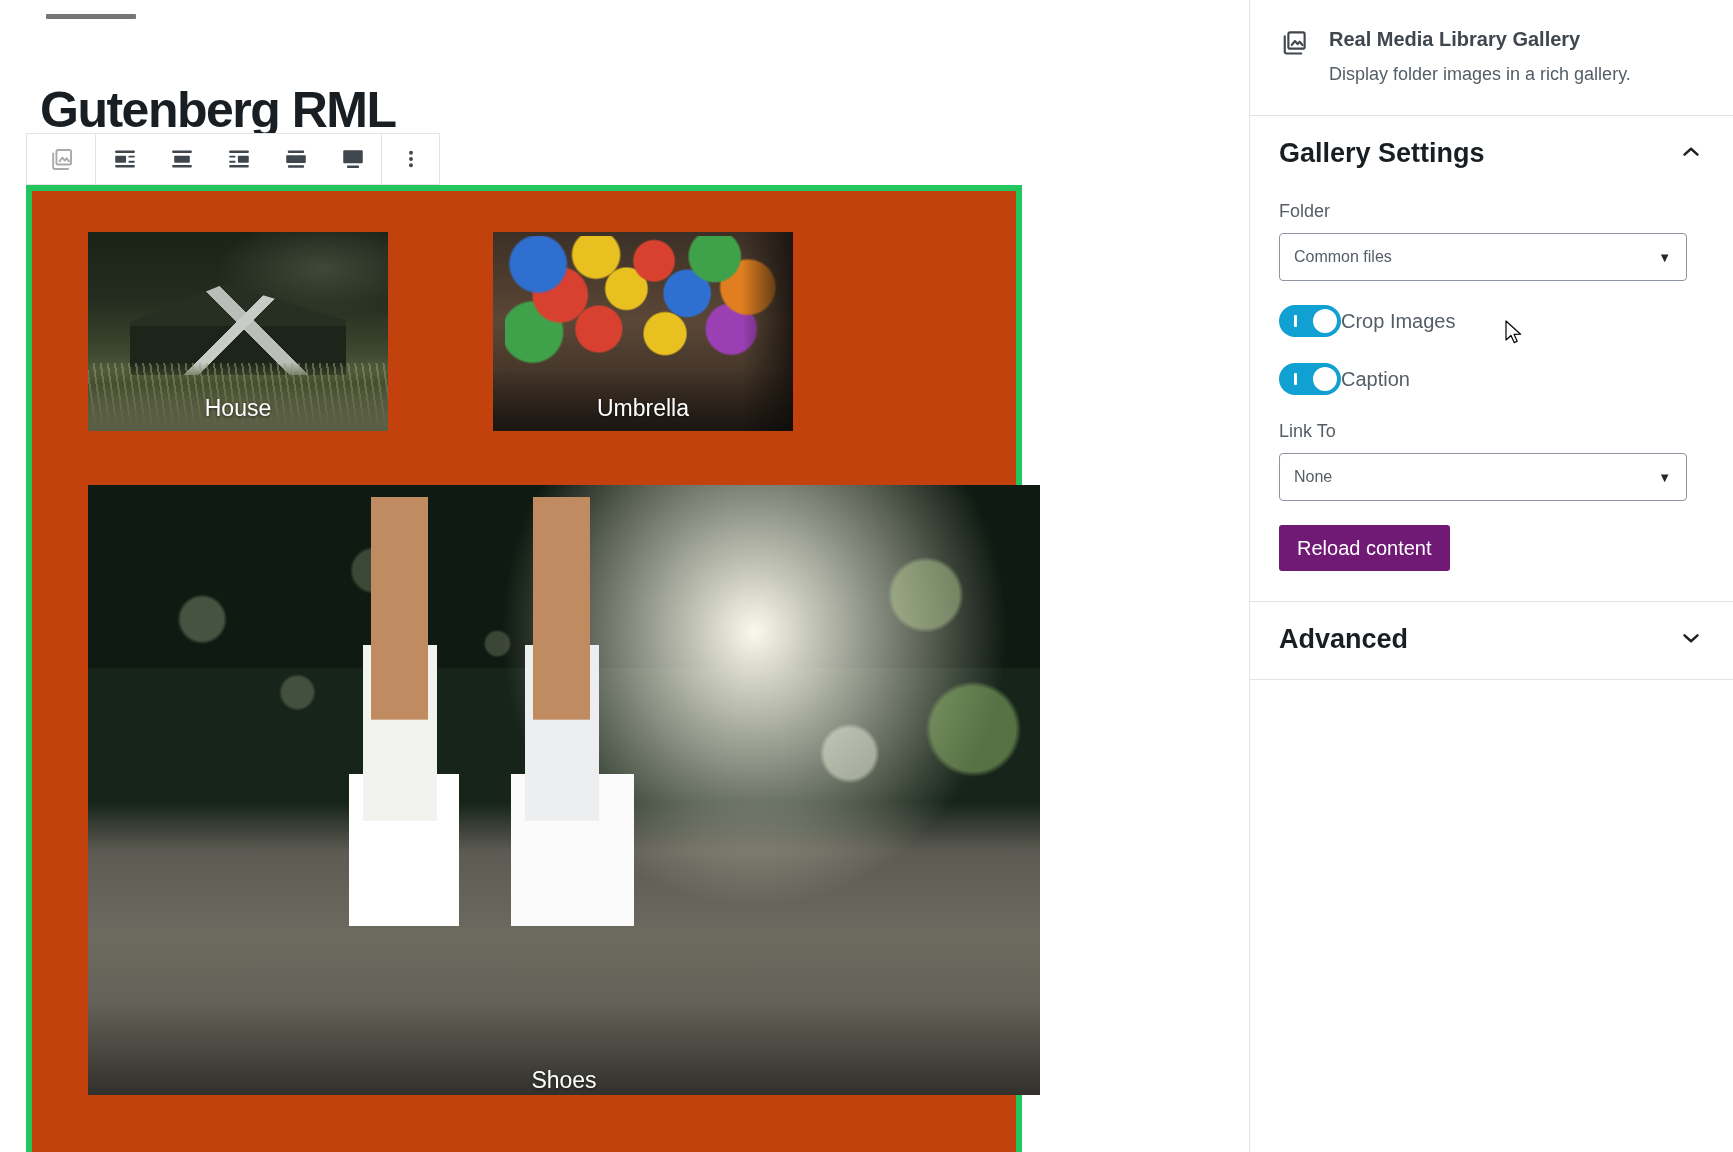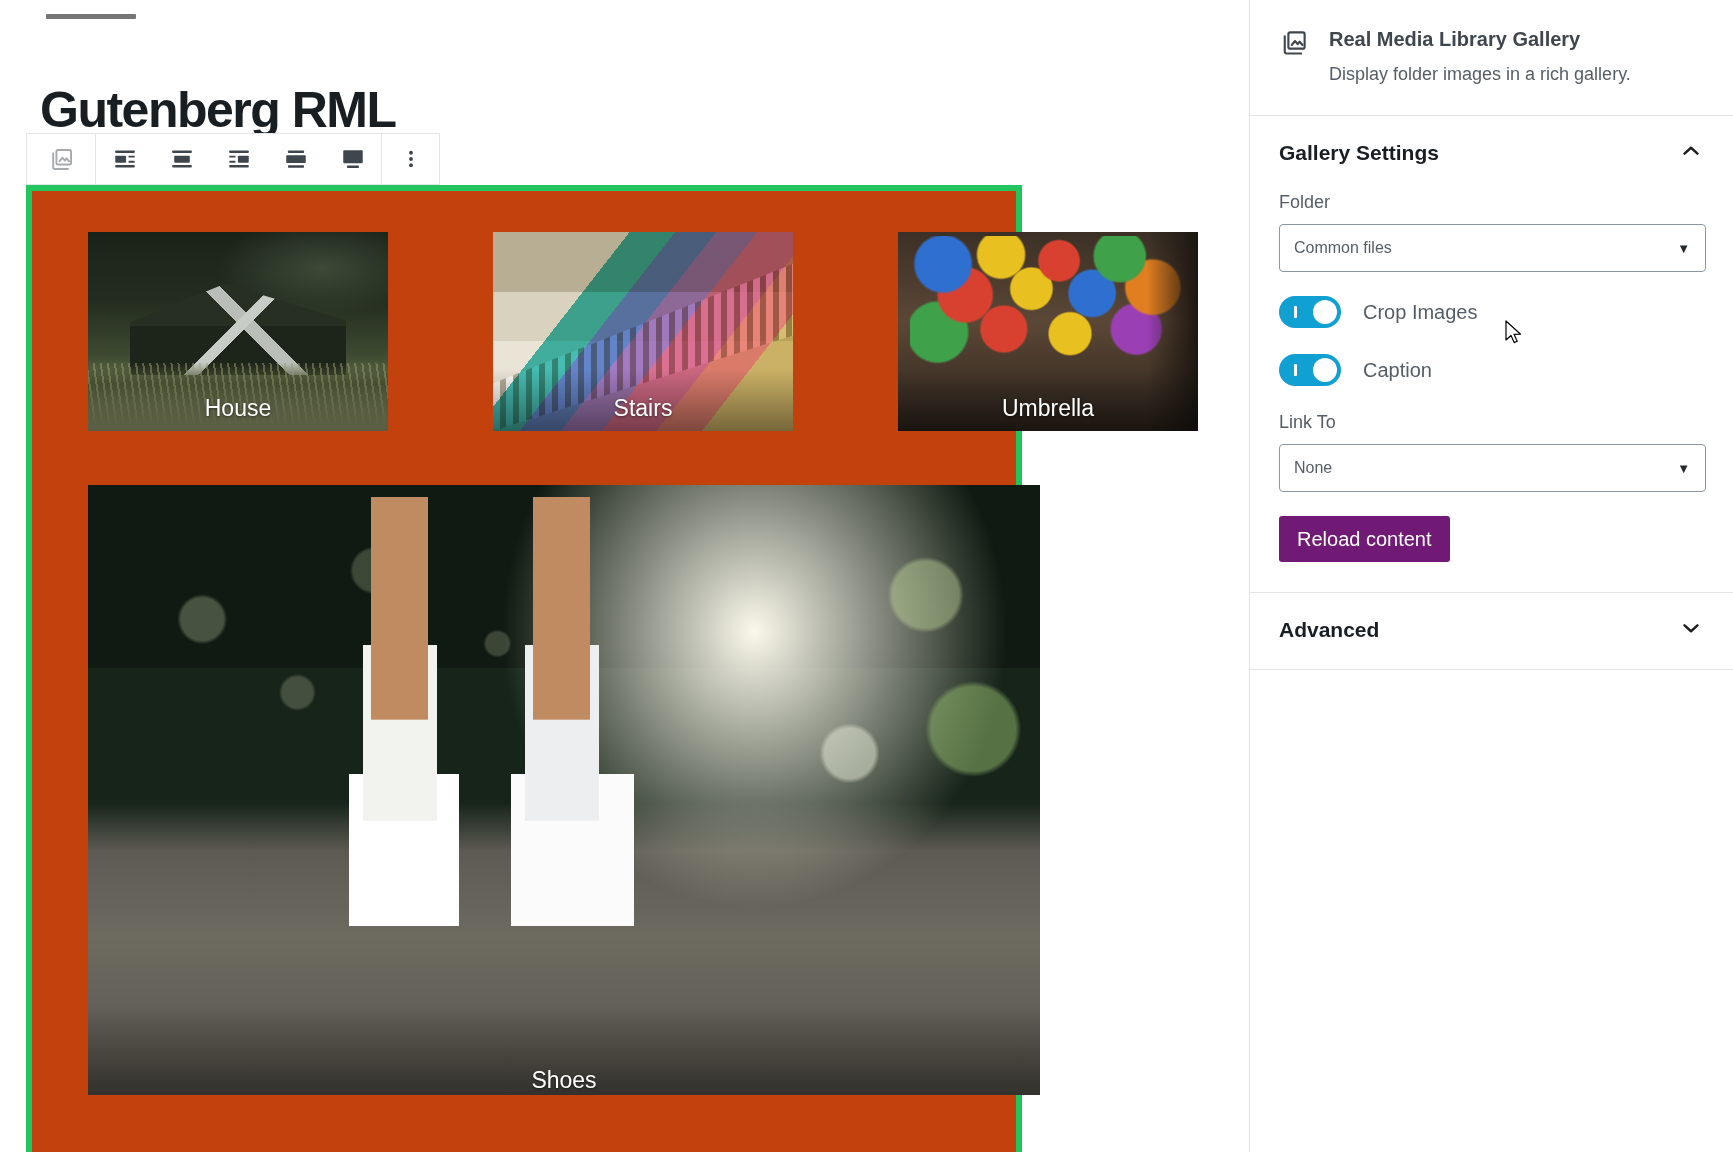--- a/index.html
+++ b/index.html
@@ -261,25 +261,25 @@
   .panel { border-bottom: 1px solid #e2e4e7; }
   .panel-header {
     display: flex;
     align-items: center;
     justify-content: space-between;
     padding: 22px 29px 24px 29px;
     cursor: pointer;
     user-select: none;
   }
   .panel-title {
-    font-size: 21px;
+    font-size: 27px;
     font-weight: 600;
     color: #191e23;
   }
-  .panel-body { padding: 0 27px 30px 29px; }
+  .panel-body { padding: 0 46px 30px 29px; margin-top: 8px; }
 
   .field { margin-bottom: 24px; }
   .field-label {
     display: block;
     font-size: 18px;
     color: #555d66;
     margin-bottom: 11px;
   }
 
   .select-wrap { position: relative; }
@@ -336,21 +336,20 @@
     background: #ffffff;
     font-size: 20px;
     color: #23282d;
     padding: 0 8px;
     font-family: "Liberation Sans", sans-serif;
   }
 
   .toggle-row {
     display: flex;
     align-items: center;
-    gap: 22px;
     margin-bottom: 26px;
   }
   .toggle {
     position: relative;
     flex: 0 0 auto;
     width: 62px; height: 32px;
     border-radius: 16px;
     background: #11a0d2;
     cursor: pointer;
   }
@@ -497,24 +496,20 @@
     <div class="block-frame">
       <div class="gallery-grid">
 
         <div class="gallery-row">
 
           <figure class="gal-item small">
             <div class="ph ph-house"></div>
             <figcaption class="gal-caption">House</figcaption>
           </figure>
 
-          <figure class="gal-item small">
-            <div class="ph ph-stairs"></div>
-            <figcaption class="gal-caption">Stairs</figcaption>
-          </figure>
 
           <figure class="gal-item small">
             <div class="ph ph-umbrella"></div>
             <figcaption class="gal-caption">Umbrella</figcaption>
           </figure>
 
         </div>
 
         <div class="gallery-row">
           <figure class="gal-item big">

